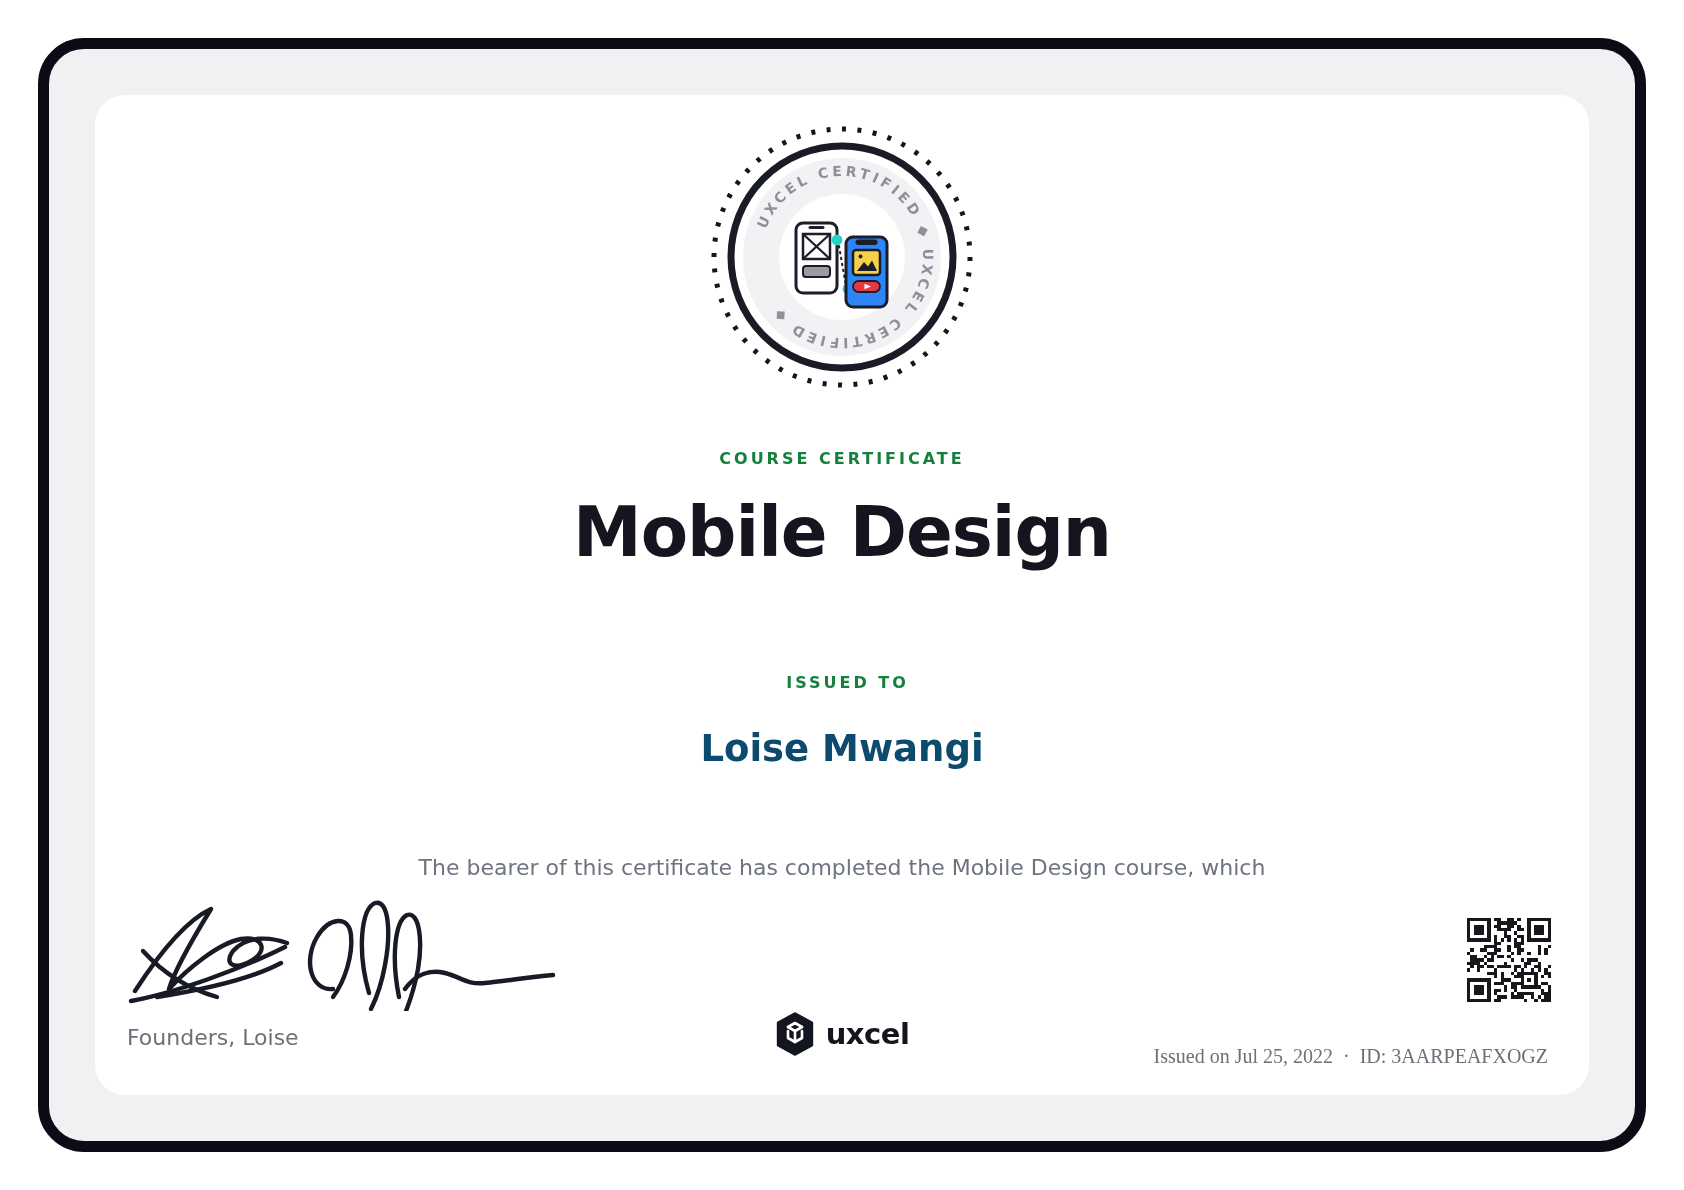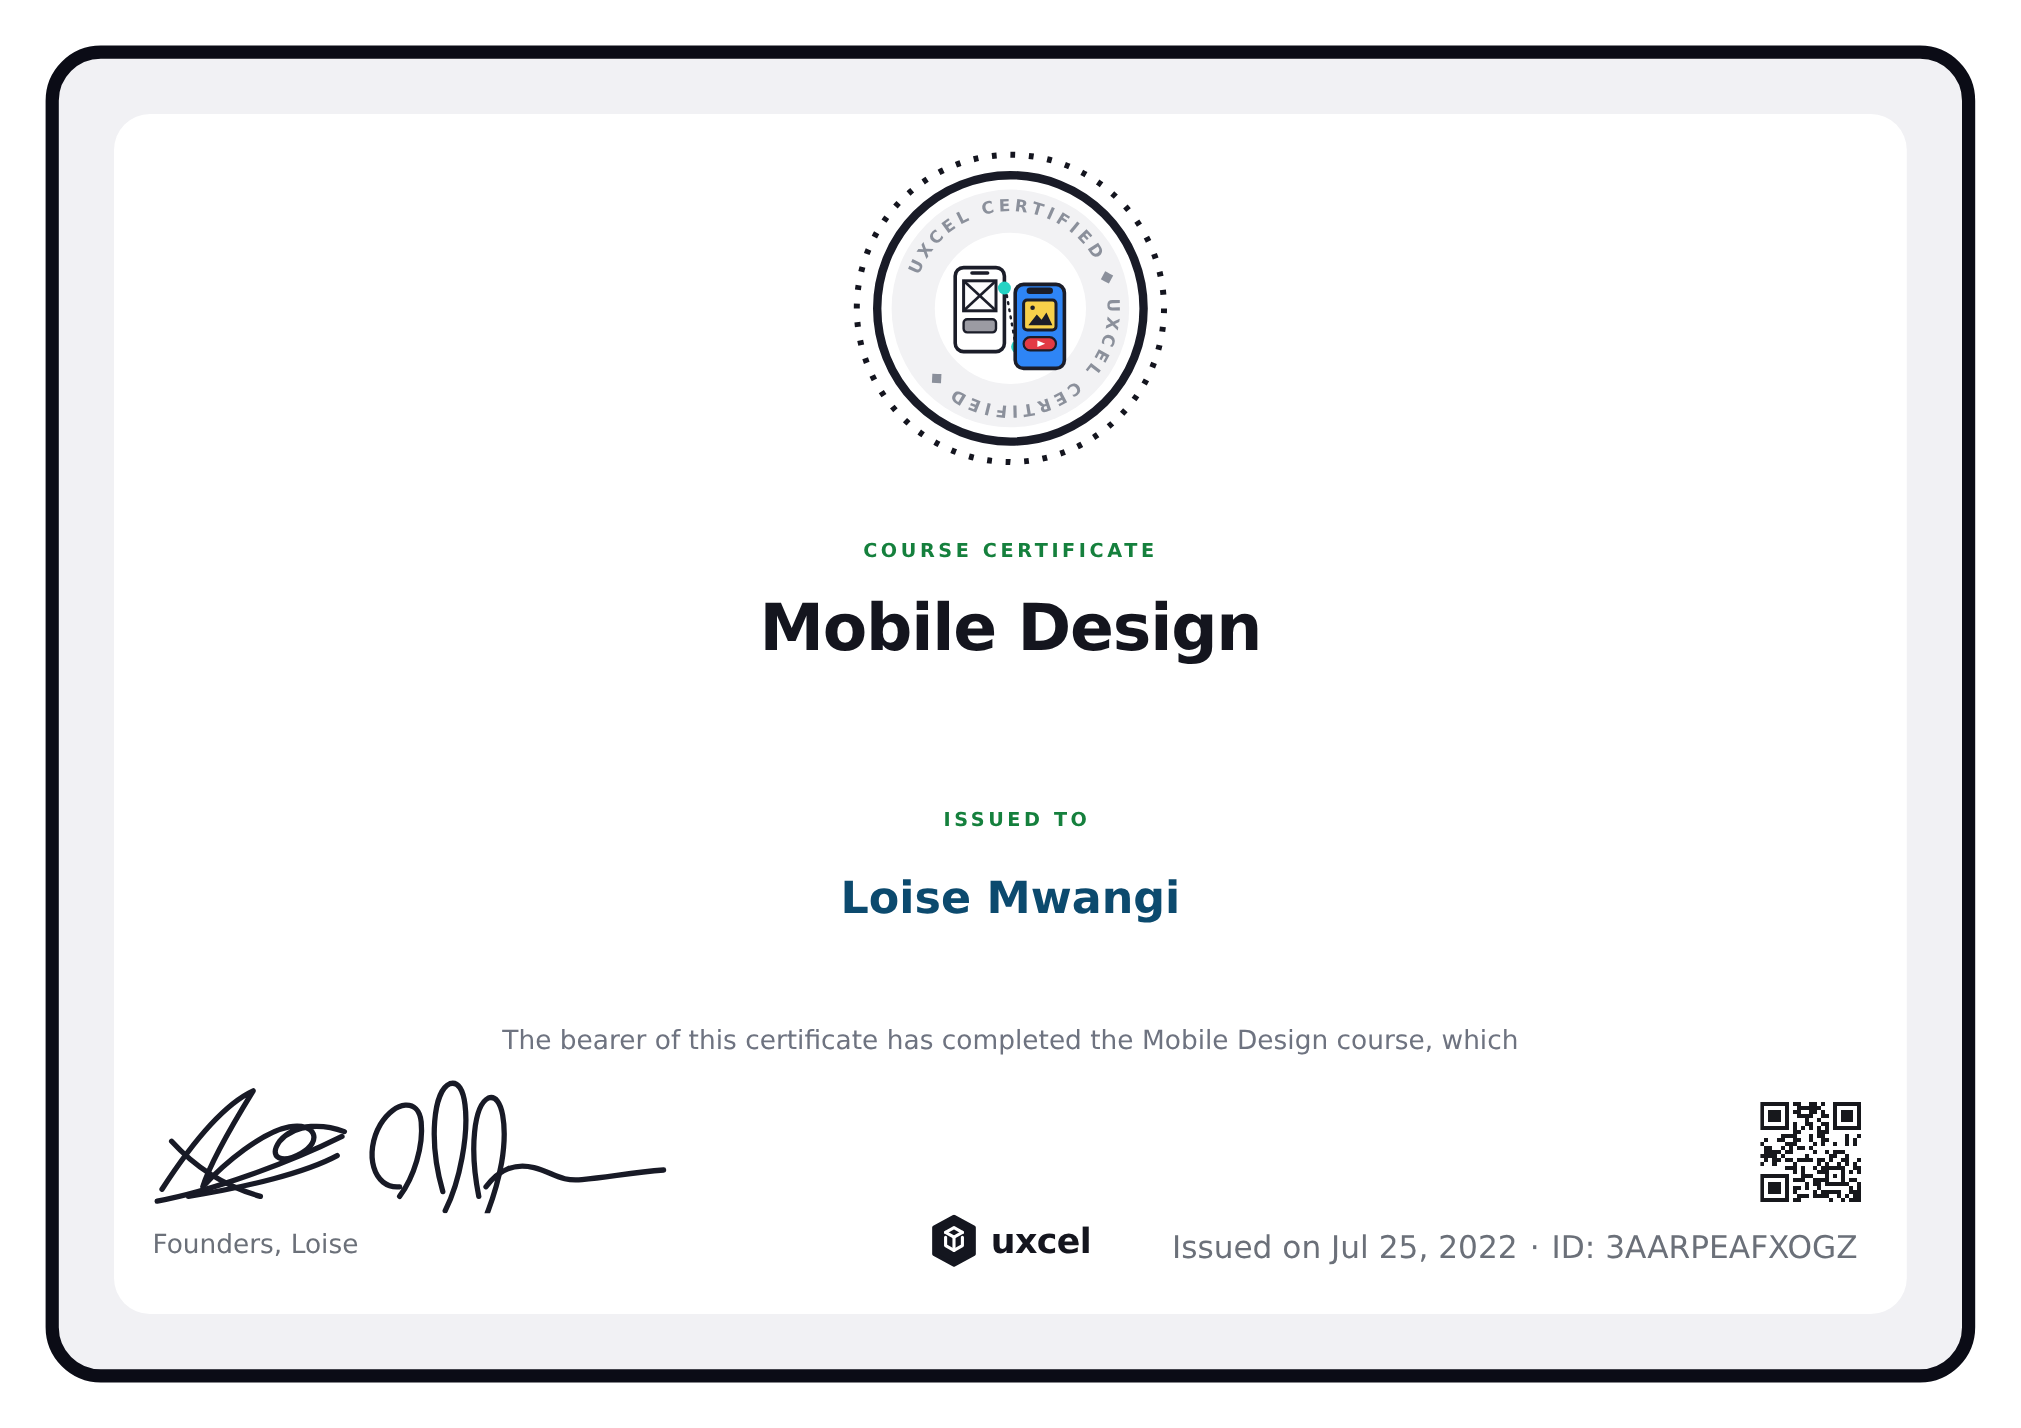--- a/index.html
+++ b/index.html
@@ -24,43 +24,43 @@
     font-size:14px;font-weight:bold;letter-spacing:3.4px;fill:#8b909b;
   }
   .kicker,.issued-to{
     position:absolute;left:0;right:0;text-align:center;
     font-size:16px;font-weight:700;letter-spacing:3px;color:#15803d;
   }
   .kicker{top:354px;}
   .issued-to{top:578px;padding-left:11px;}
   .title{
     position:absolute;left:0;right:0;top:398px;margin:0;text-align:center;
-    font-size:54px;font-weight:800;letter-spacing:-1px;color:#14151e;line-height:1.15;
+    font-size:69px;font-weight:800;letter-spacing:-1px;color:#14151e;line-height:1.15;
   }
   .name{
     position:absolute;left:0;right:0;top:632px;margin:0;text-align:center;
     font-size:37px;font-weight:800;color:#0c4a6e;
   }
   .desc{
     position:absolute;left:0;right:0;top:756px;margin:0;text-align:center;
     font-size:22px;color:#6e7380;line-height:33px;font-weight:400;
   }
   .signatures{position:absolute;left:28px;top:798px;width:436px;height:118px;}
   .founders{
     position:absolute;left:32px;top:930px;
     font-size:22px;color:#6b7079;
   }
   .brand{
     position:absolute;left:0;right:0;top:917px;height:44px;
     display:flex;align-items:center;justify-content:center;gap:11px;
   }
   .brand-name{font-size:29px;font-weight:800;color:#14151e;letter-spacing:-0.5px;}
   .issue-info{
-    position:absolute;right:41px;top:930px;
-    font-size:26px;color:#6b7079;white-space:nowrap;
+    position:absolute;right:41px;top:950px;
+    font-size:20px;color:#6b7079;white-space:nowrap;font-family:Liberation Serif, serif;
   }
   .issue-info .dot{margin:0 10px;color:#6b7079;}
   .qr{position:absolute;left:1372px;top:823px;width:84px;height:84px;}
 </style>
 </head>
 <body>
 
 <div class="stage">
   <div class="card">
     <div class="panel">

